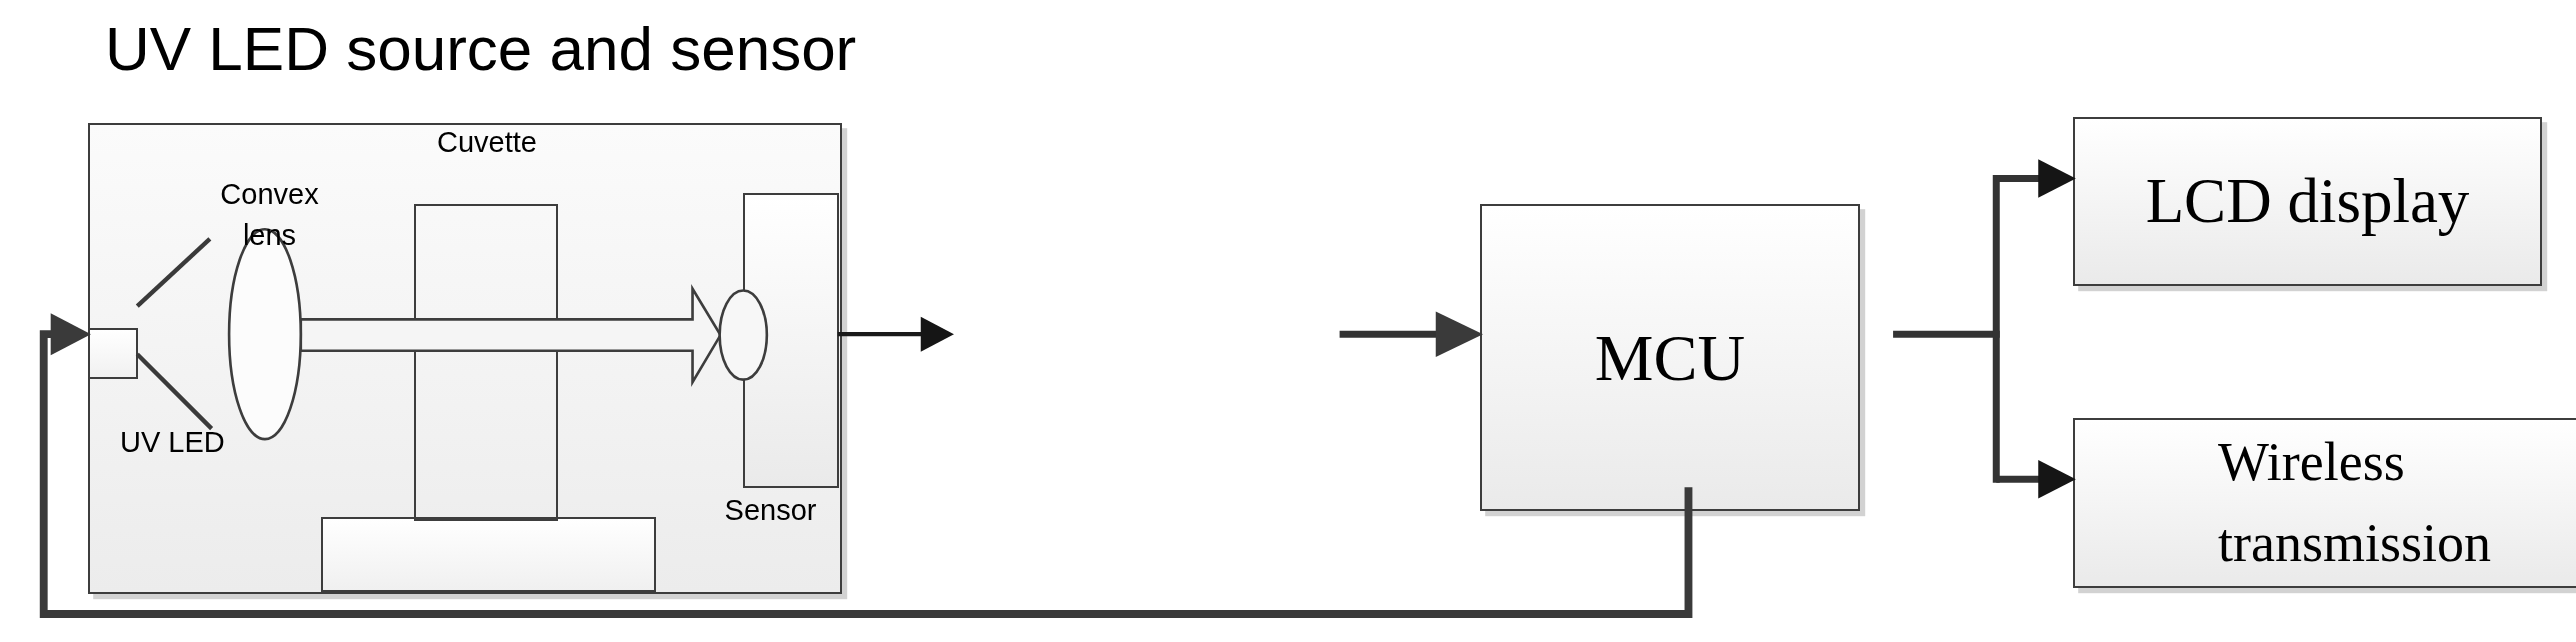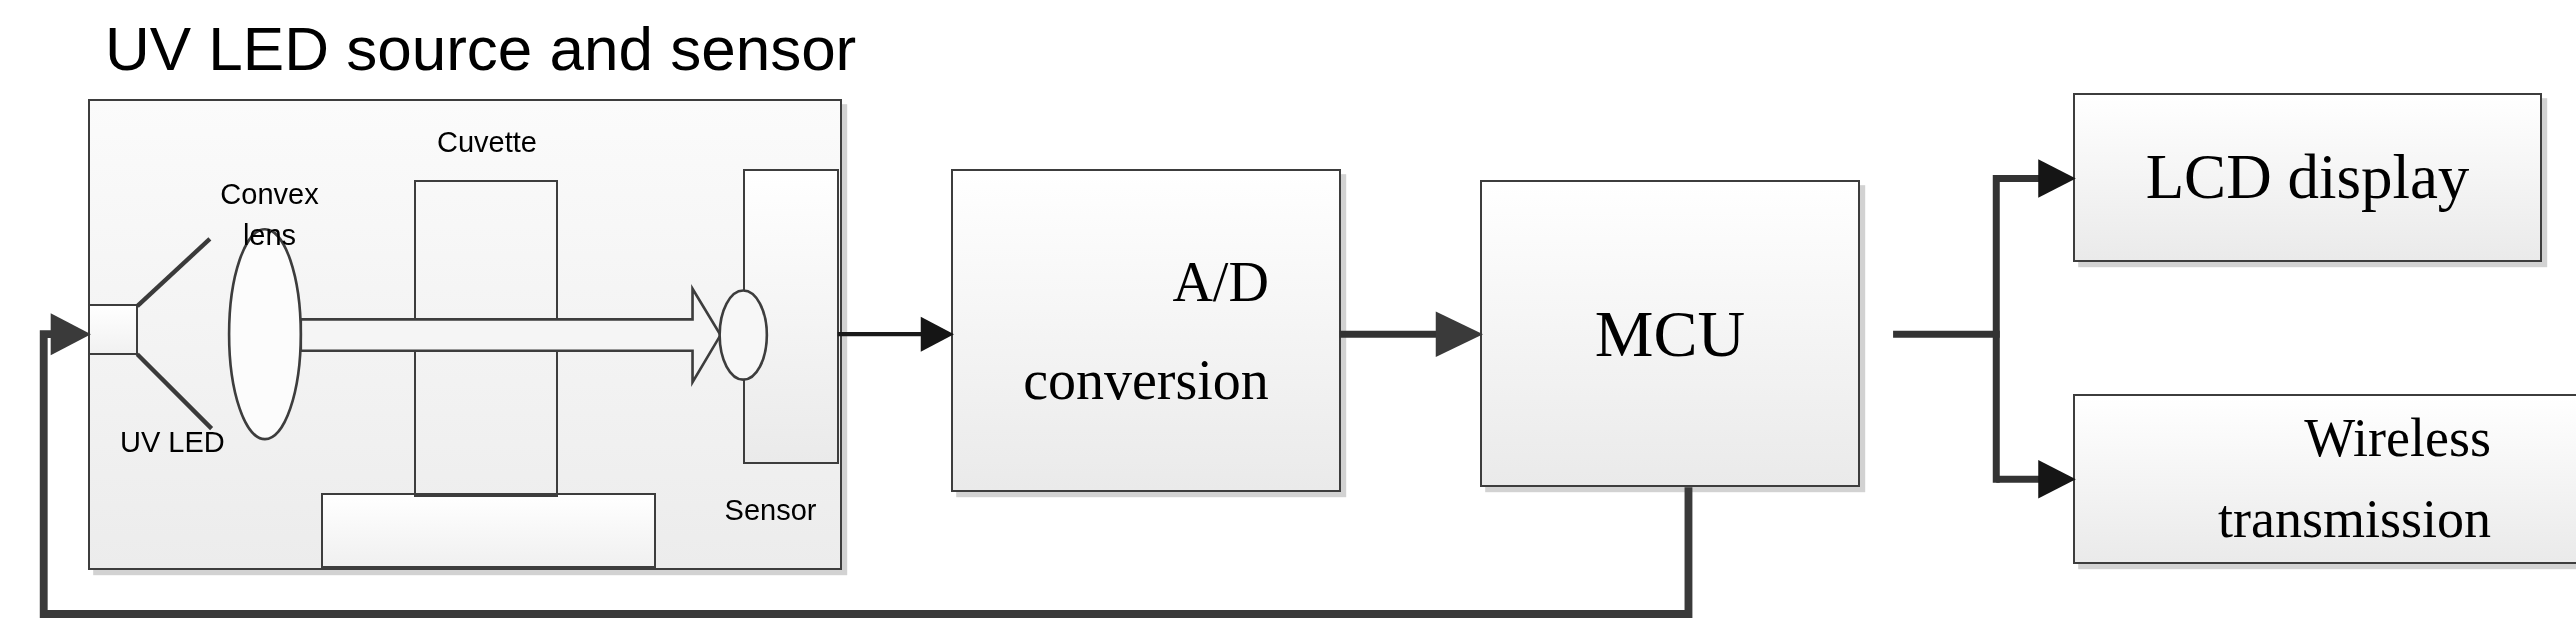--- a/index.html
+++ b/index.html
@@ -4,21 +4,21 @@
 <style>
   html,body{margin:0;padding:0;background:#ffffff;}
   .canvas{
     position:relative;width:2576px;height:643px;background:#ffffff;overflow:hidden;
     font-family:"Liberation Serif","DejaVu Serif",serif;color:var(--c-text,#000);
   }
   .box{
     position:absolute;box-sizing:border-box;border:2.6px solid var(--c-border,#3d3d3d);
     background:linear-gradient(180deg,var(--c-fill-top,#ffffff) 0%,var(--c-fill-bottom,#eaeaea) 100%);
     box-shadow:5.2px 5.2px 0 0 var(--c-shadow,rgba(200,200,200,.38));
-    display:flex;align-items:center;justify-content:center;text-align:right;
+    display:flex;align-items:center;justify-content:center;text-align:left;margin-top:24px;
   }
   .outer-box{
     left:88px;top:99px;width:754px;height:471px;
     background:linear-gradient(180deg,var(--c-outer-top,#fbfbfb) 0%,var(--c-outer-bottom,#ececec) 100%);
     display:block;
   }
   .platform{
     left:321px;top:493px;width:335px;height:75px;box-shadow:none;
     background:linear-gradient(180deg,#ffffff 0%,#f0f0f0 100%);
   }
@@ -54,26 +54,20 @@
 <body>
 
 <div class="canvas">
 
   <div class="box outer-box"></div>
   <div class="box platform"></div>
   <div class="box cuvette"></div>
   <div class="box led-square"></div>
   <div class="box sensor-rect"></div>
 
-  <div class="box ad-box">
-    <div>
-      <span class="serif-label">A/D</span>
-      <span class="serif-label">conversion</span>
-    </div>
-  </div>
   <div class="box mcu-box">
     <span>MCU</span>
   </div>
   <div class="box lcd-box">
     <span>LCD display</span>
   </div>
   <div class="box wireless-box">
     <div>
       <span class="serif-label">Wireless</span>
       <span class="serif-label">transmission</span>

